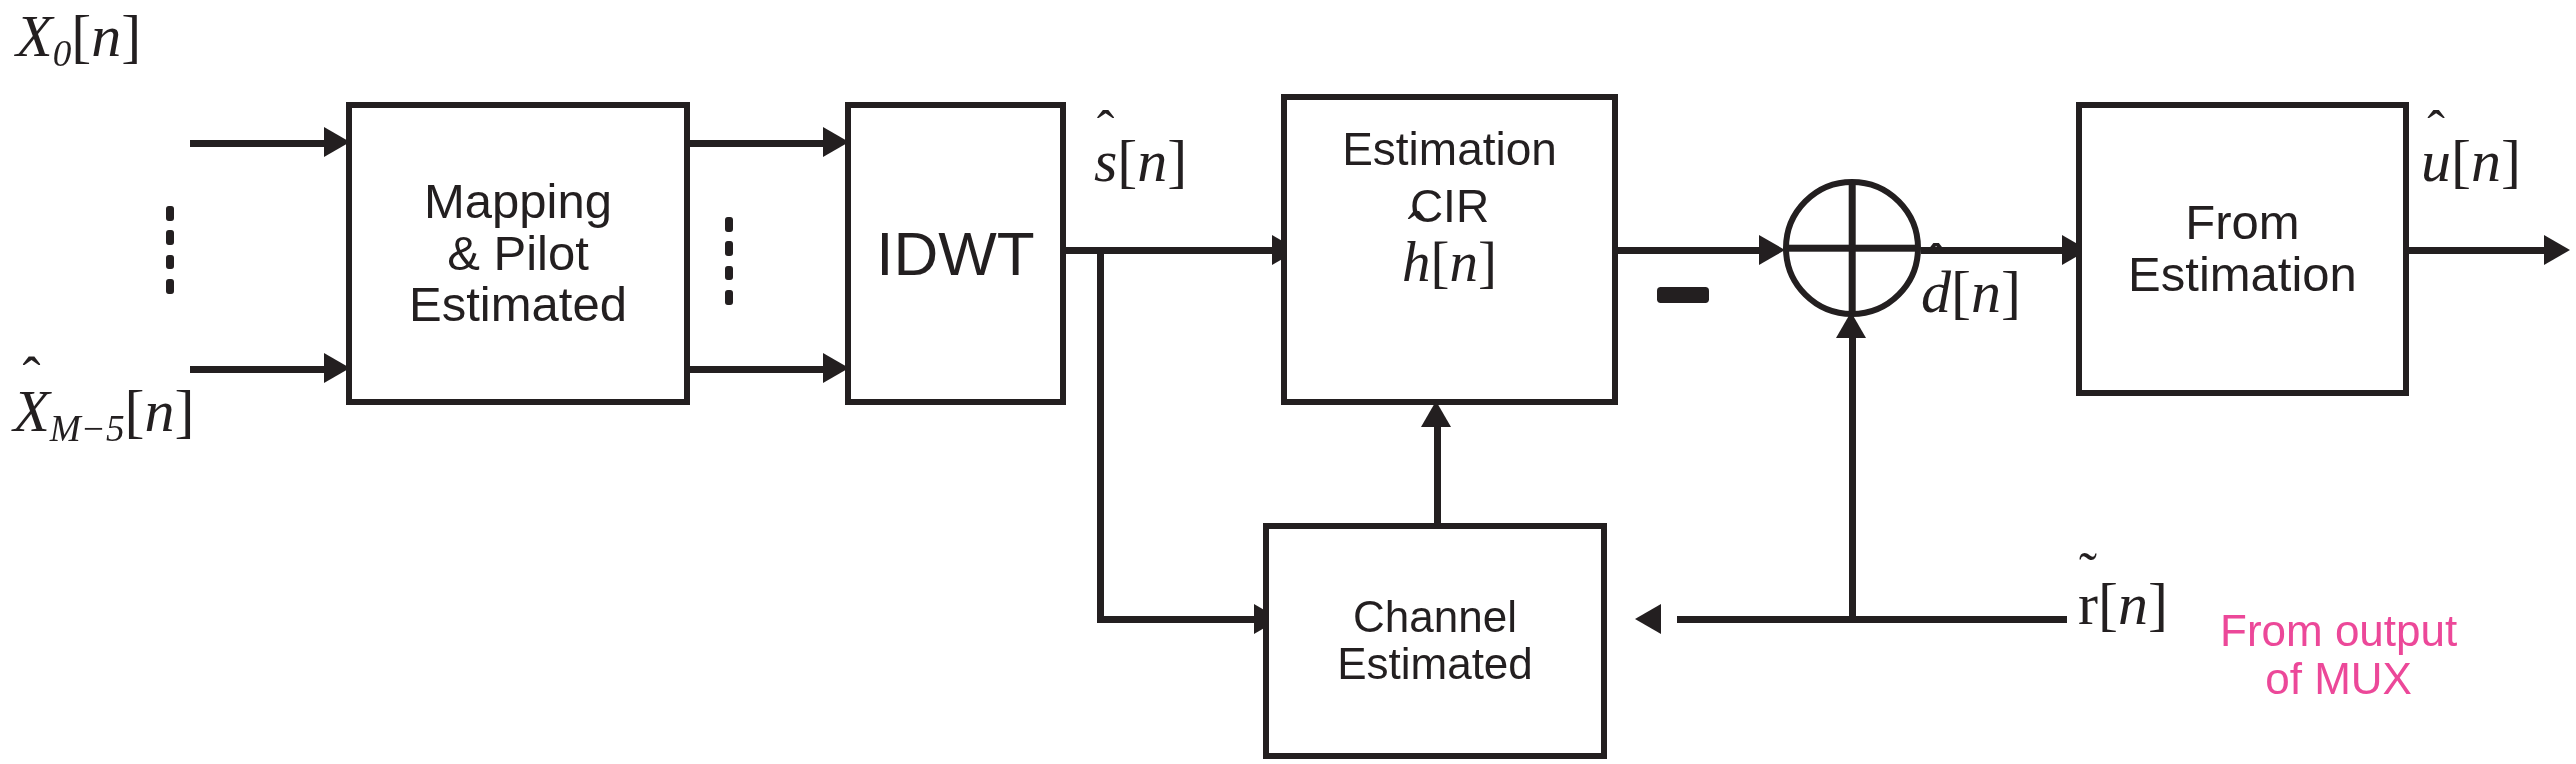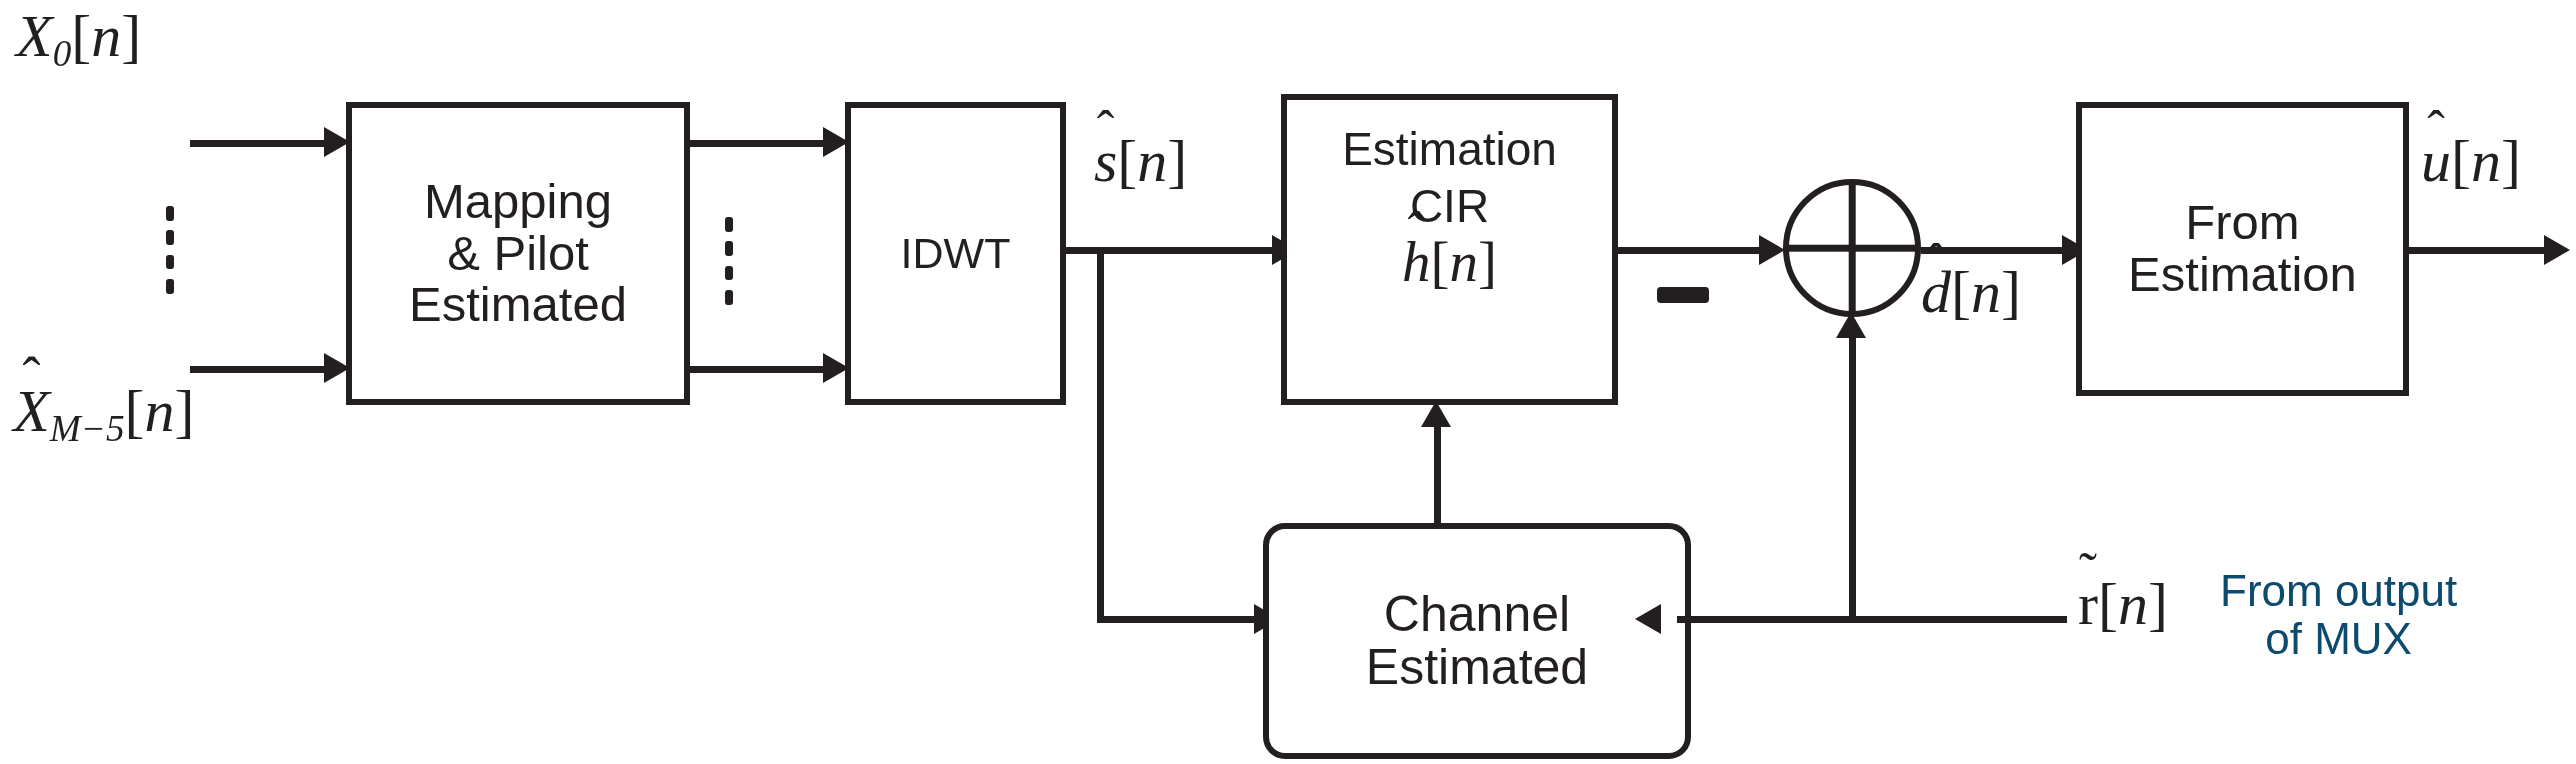--- a/index.html
+++ b/index.html
@@ -13,22 +13,22 @@
 
   .math{position:absolute;font-family:"Liberation Serif",serif;font-style:italic;
         color:#231f20;white-space:nowrap;line-height:1;}
   .math .up{font-style:normal;}
   .sub{font-size:0.62em;font-style:italic;vertical-align:-0.28em;}
   .brk{font-style:normal;}
   .acc{position:relative;display:inline-block;}
   .acc>.ac{position:absolute;left:50%;transform:translateX(-50%);font-style:normal;
            font-family:"Liberation Serif",serif;}
 
-  .plain{position:absolute;font-family:"Liberation Sans",sans-serif;color:#0c4a6e;
-         line-height:1.08;white-space:nowrap;}
+  .plain{position:absolute;font-family:"Liberation Sans",sans-serif;color:#ec4899;
+         line-height:1.08;white-space:nowrap;margin-top:40px;}
 
   .hl{position:absolute;background:#231f20;height:6.6px;}
   .vl{position:absolute;background:#231f20;width:6.6px;}
 
   .ar{position:absolute;width:0;height:0;}
   .ar-r{border-top:15.5px solid transparent;border-bottom:15.5px solid transparent;border-left:26.5px solid #231f20;}
   .ar-l{border-top:15.5px solid transparent;border-bottom:15.5px solid transparent;border-right:26.5px solid #231f20;}
   .ar-u{border-left:15.5px solid transparent;border-right:15.5px solid transparent;border-bottom:26.5px solid #231f20;}
 
   .dots{position:absolute;display:flex;flex-direction:column;align-items:center;}
@@ -82,21 +82,21 @@
   <div class="hl" style="left:690px;top:366px;width:136px;"></div>
   <div class="ar ar-r" style="left:823px;top:353px;"></div>
 
   <div class="dots" style="left:725px;top:217px;">
     <i></i>
       <i></i>
       <i></i>
       <i></i>
   </div>
 
-  <div class="blk" style="left:845px;top:102px;width:221px;height:303px;font-size:43px;">
+  <div class="blk" style="left:845px;top:102px;width:221px;height:303px;font-size:62px;">
     <span class="ln">IDWT</span>
   </div>
 
   <div class="math" style="left:1094px;top:131px;font-size:60px;">
     <span class="acc">
       <span class="ac" style="top:-28px;font-size:53px;">ˆ</span>
       <span>s</span>
     </span><span class="brk">[<span style="font-style:italic;">n</span>]</span>
   </div>
 
@@ -143,21 +143,21 @@
 
   <div class="hl" style="left:2408px;top:247px;width:140px;"></div>
   <div class="ar ar-r" style="left:2544px;top:235px;"></div>
   <div class="math" style="left:2421px;top:131px;font-size:60px;">
     <span class="acc">
       <span class="ac" style="top:-28px;font-size:53px;">ˆ</span>
       <span>u</span>
     </span><span class="brk">[<span style="font-style:italic;">n</span>]</span>
   </div>
 
-  <div class="blk" style="left:1263px;top:523px;width:428px;height:236px;font-size:50px;border-radius:22px;">
+  <div class="blk" style="left:1263px;top:523px;width:344px;height:236px;font-size:44px;">
     <span class="ln">Channel</span>
     <span class="ln">Estimated</span>
   </div>
 
   <div class="vl" style="left:1434px;top:423px;height:102px;"></div>
   <div class="ar ar-u" style="left:1421px;top:401px;"></div>
 
   <div class="hl" style="left:1677px;top:616px;width:390px;"></div>
   <div class="ar ar-l" style="left:1635px;top:604px;"></div>
 

